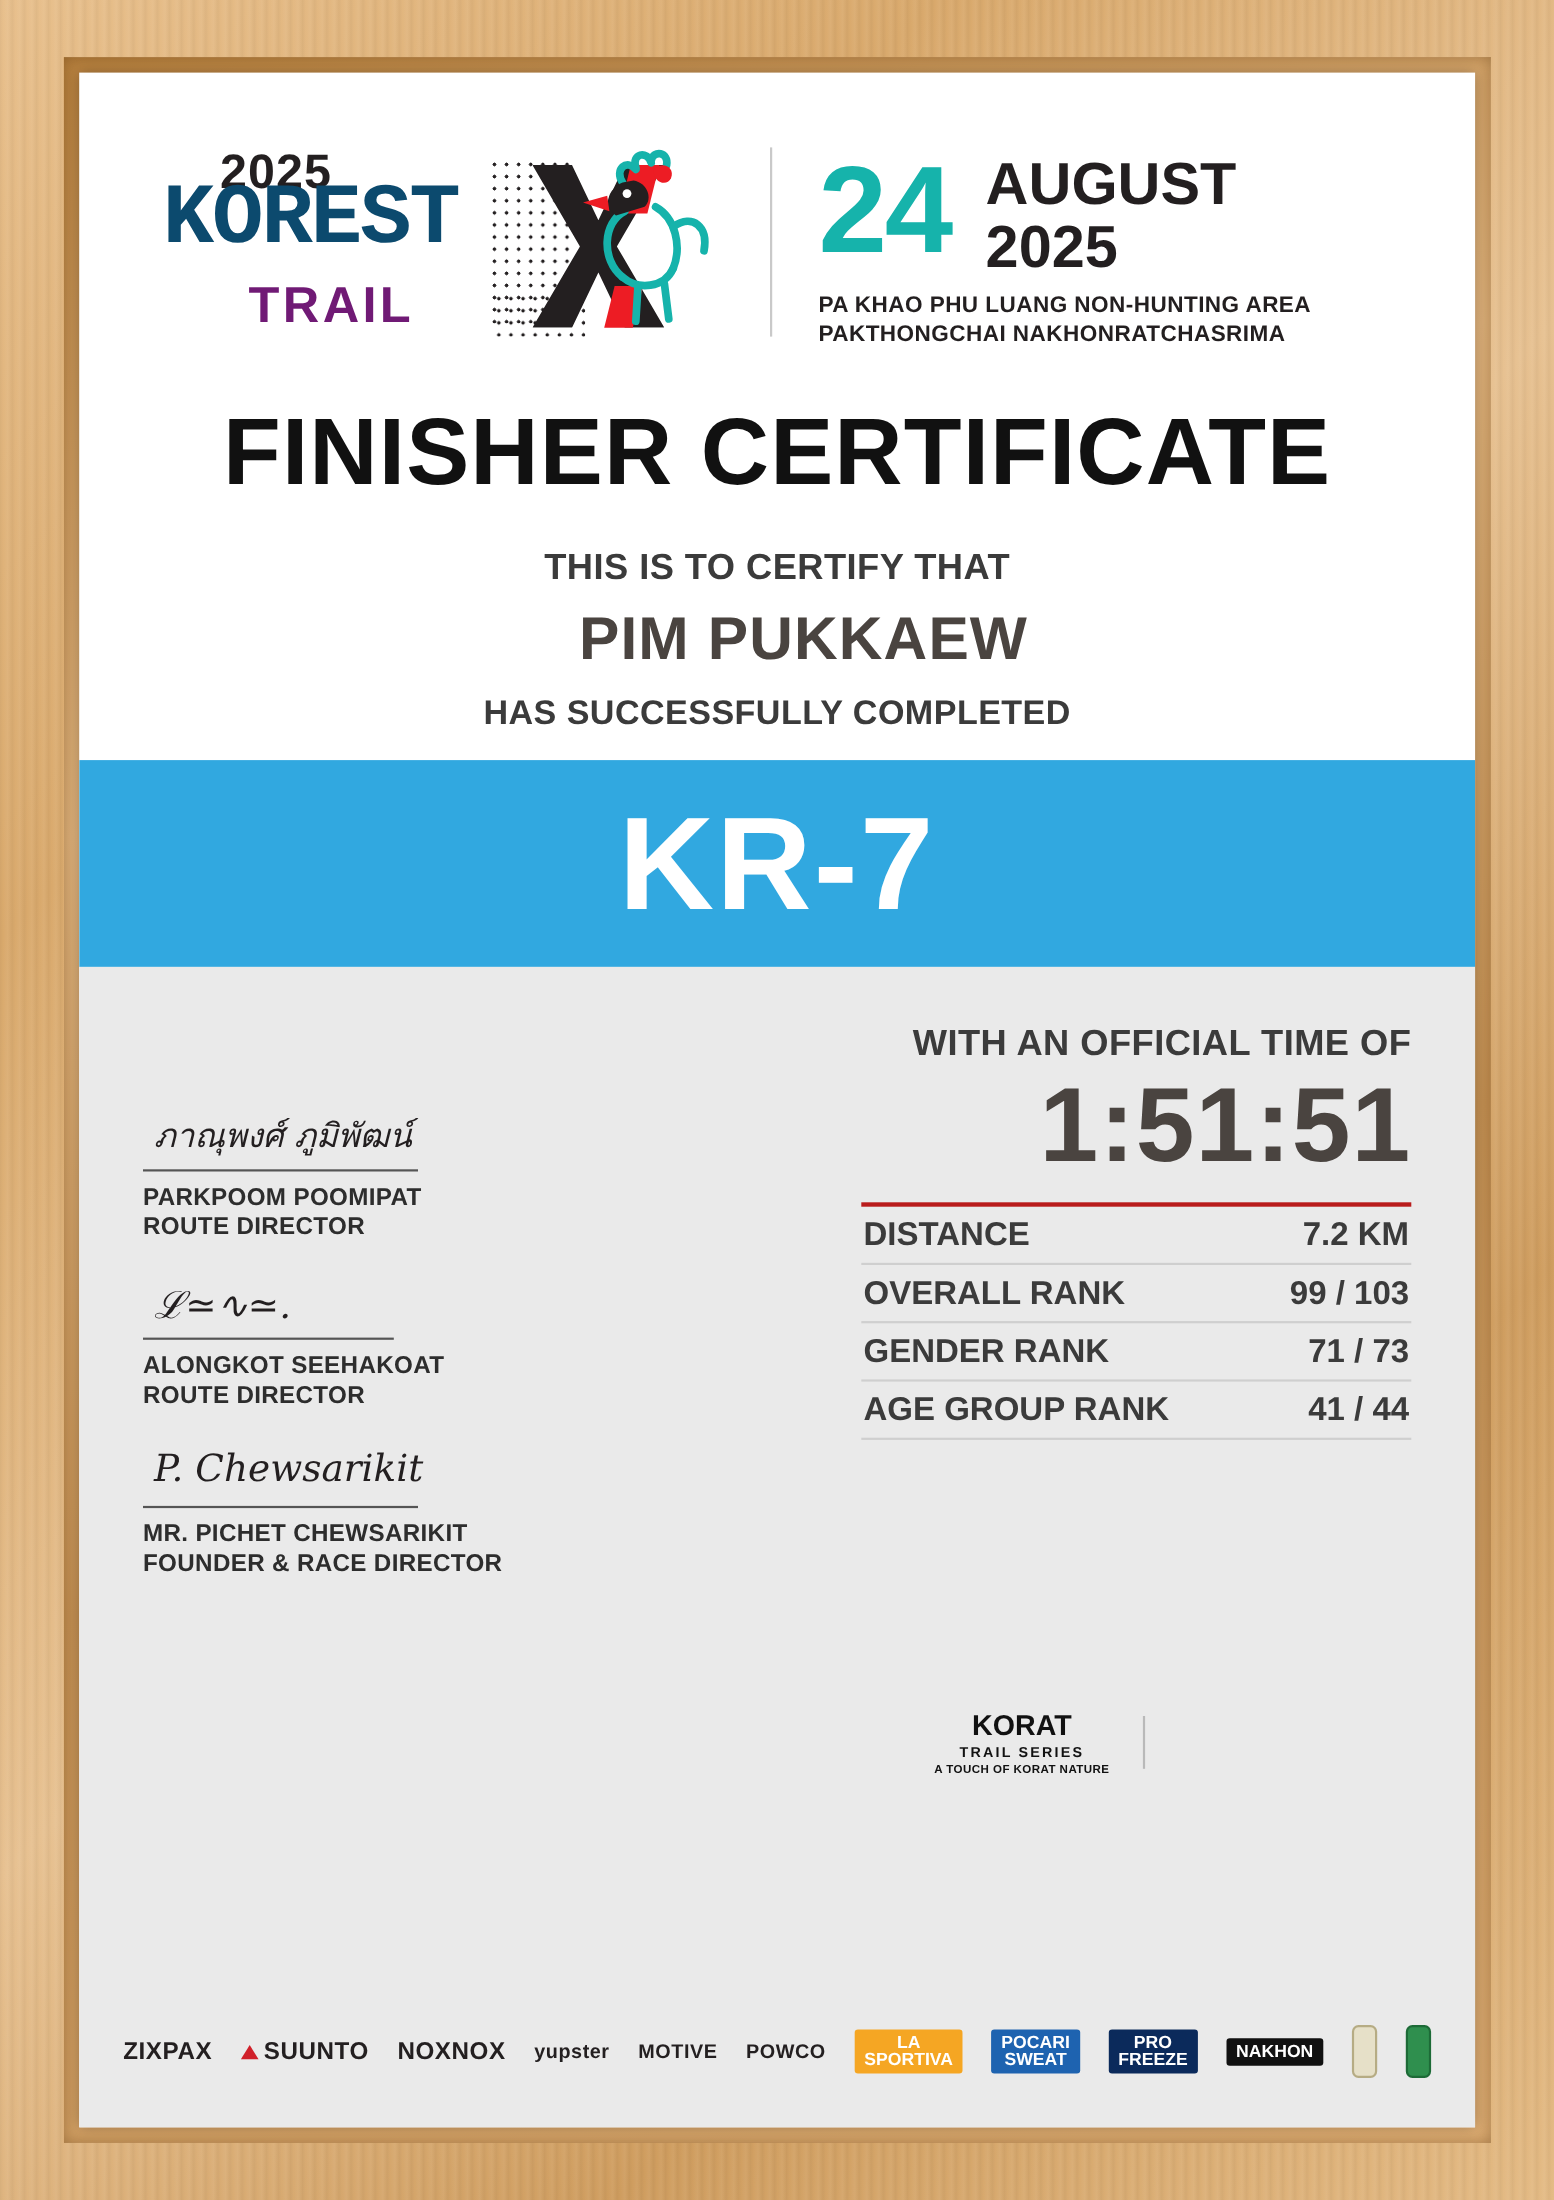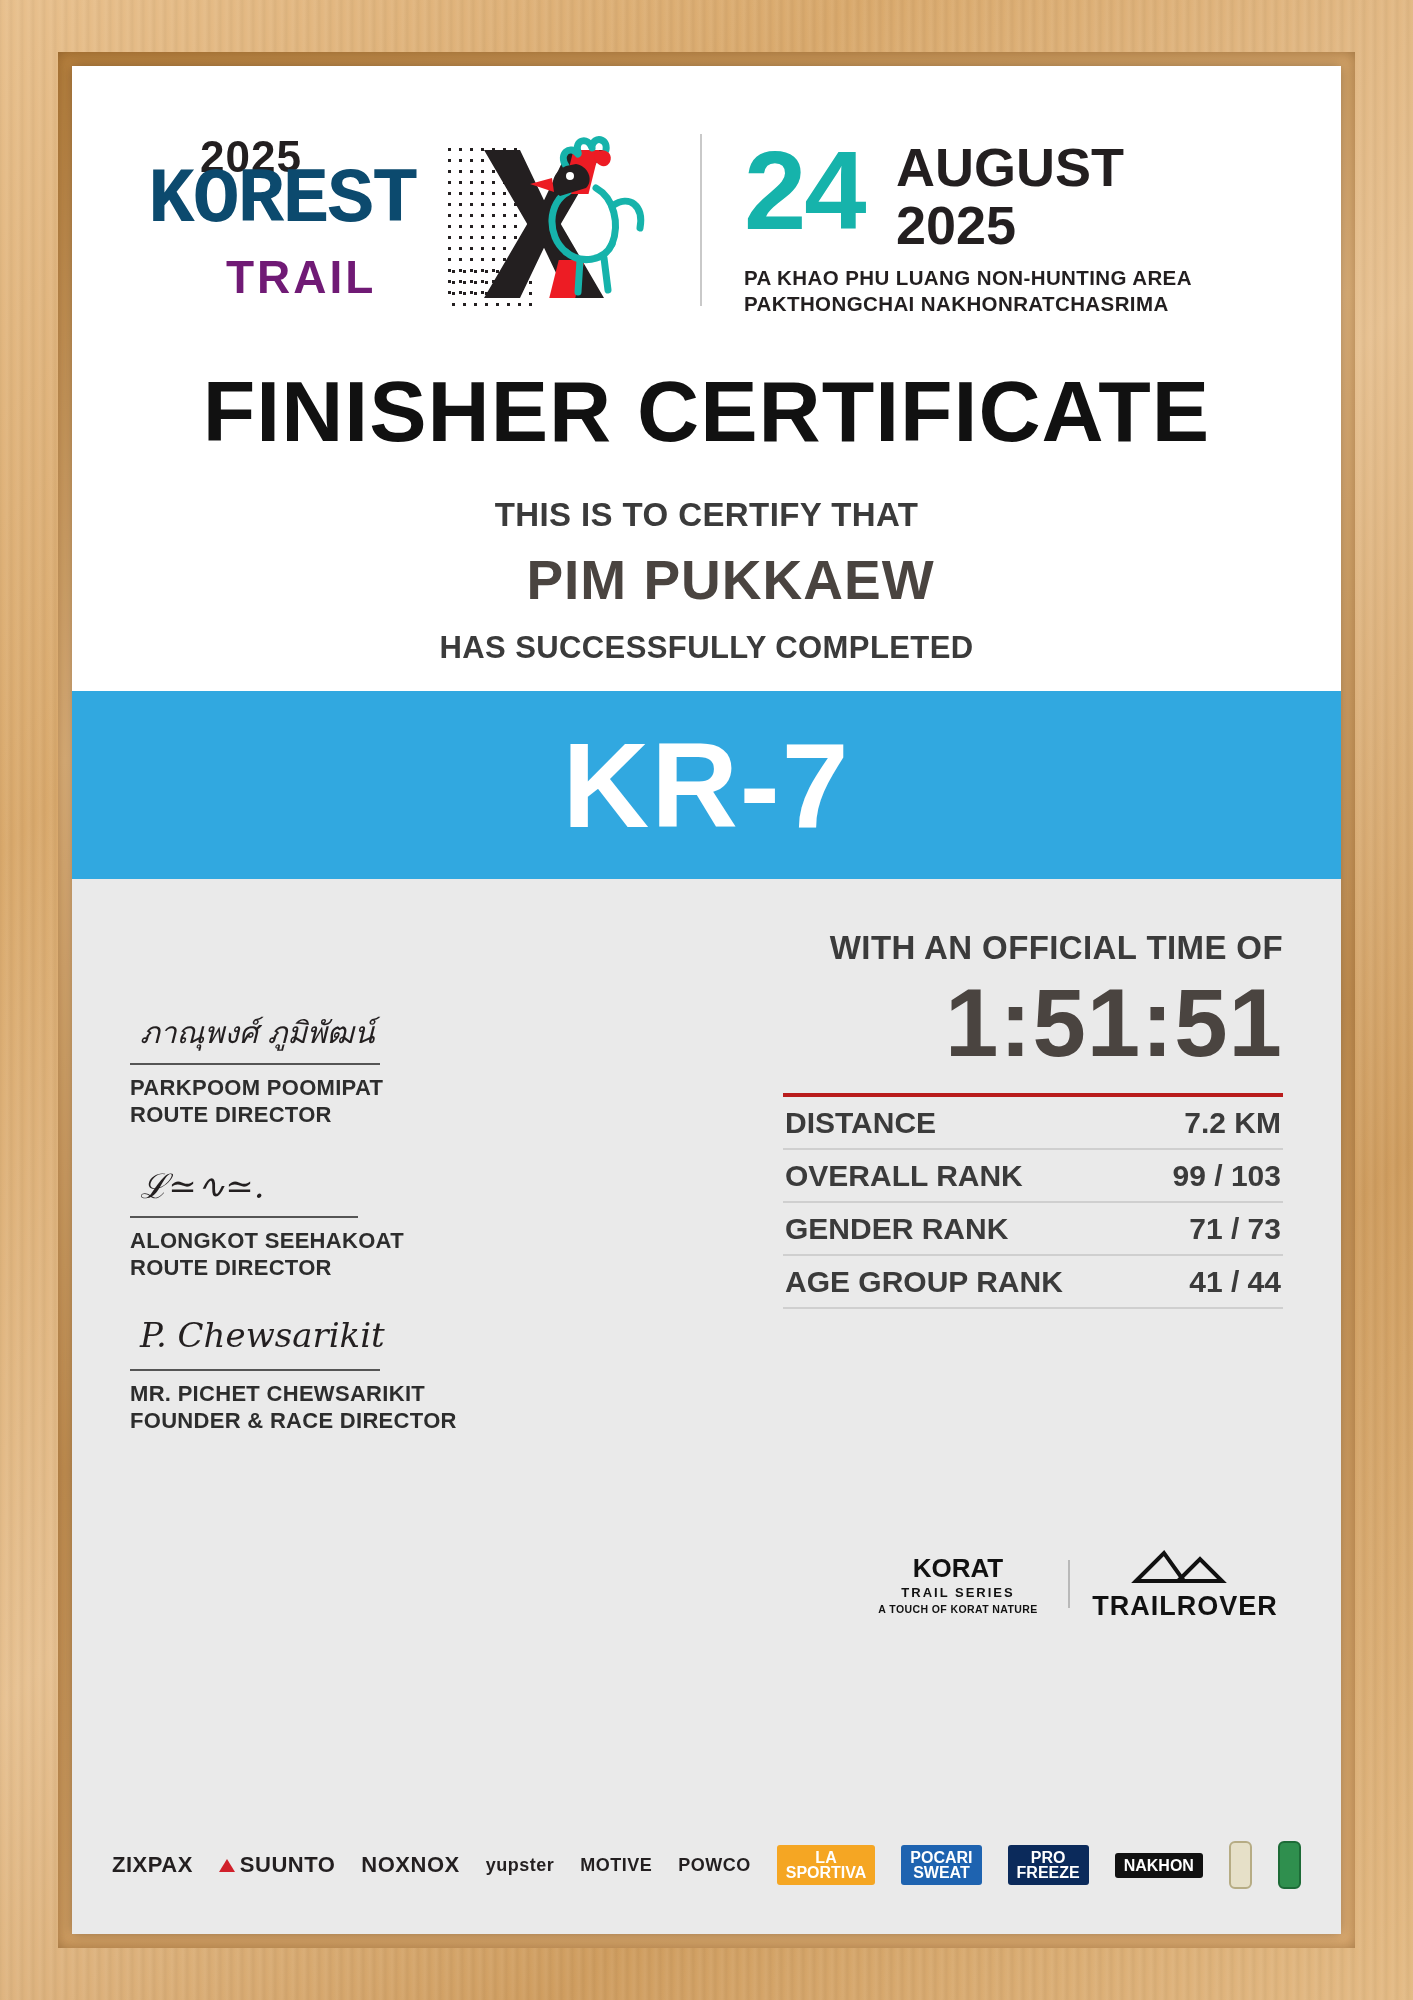--- a/index.html
+++ b/index.html
@@ -325,21 +325,21 @@
     font-size: 22px;
     font-weight: bold;
     color: #2d2d2d;
     letter-spacing: 0.3px;
     line-height: 27px;
   }
 
   
   .mid-logos {
     position: absolute;
-    left: 796px; top: 660px;
+    left: 767px; top: 660px;
     width: 420px;
     height: 90px;
     display: flex;
     align-items: center;
     gap: 20px;
   }
   .korat-logo {
     position: relative;
     width: 180px;
     text-align: center;
@@ -542,27 +542,20 @@
           </table>
       </div>
 
       <div class="mid-logos">
         <div class="korat-logo">
           <div class="korat-top">KORAT</div>
           <div class="korat-mid">TRAIL SERIES</div>
           <div class="korat-bot">A TOUCH OF KORAT NATURE</div>
         </div>
         <div class="mid-sep"></div>
-        <div class="trailrover">
-          <svg width="110" height="40" viewBox="0 0 110 40">
-            <path d="M6 34 L34 6 L54 34 Z" fill="none" stroke="#111" stroke-width="4"></path>
-            <path d="M48 34 L70 12 L92 34 Z" fill="none" stroke="#111" stroke-width="4"></path>
-          </svg>
-          <div class="tr-name">TRAILROVER</div>
-        </div>
       </div>
 
       <div class="sponsors">
         <span class="sp">ZIXPAX</span>
         <span class="sp">
           <span class="tri"></span>
           <span>SUUNTO</span>
         </span>
         <span class="sp">NOXNOX</span>
         <span class="sp sp-small">yupster</span>

